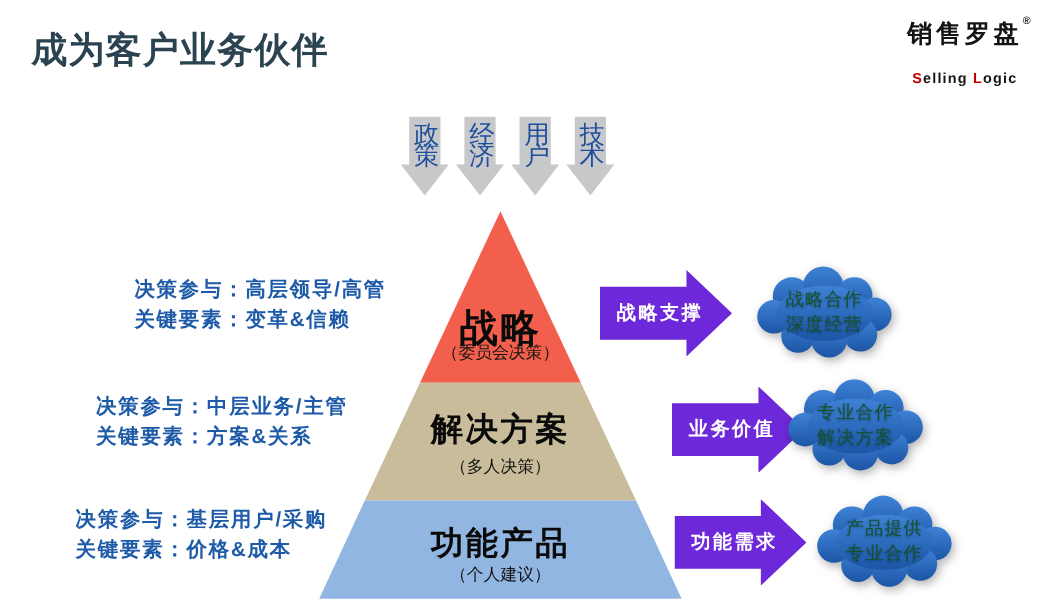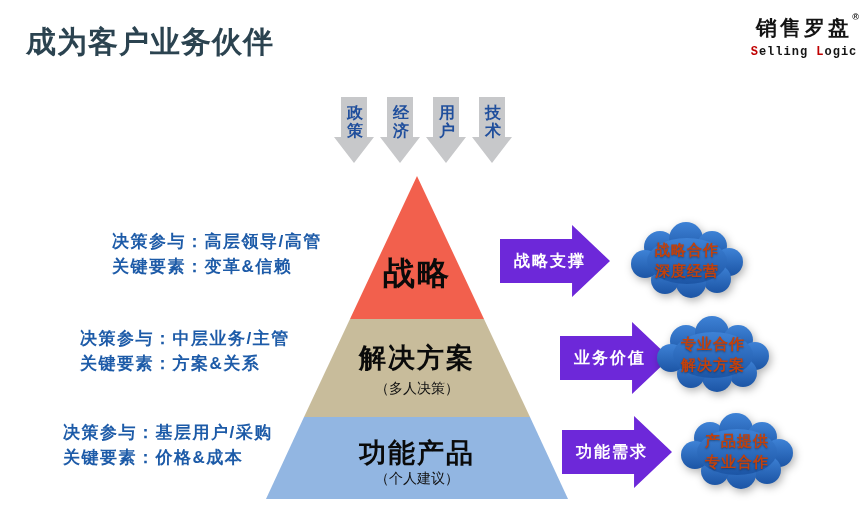--- a/index.html
+++ b/index.html
@@ -19,35 +19,35 @@
   }
 
   
   .logo { left:748px; top:14px; width:112px; text-align:center; }
   .logo-cn {
     font-size:21px; font-weight:bold; color:#141414; letter-spacing:3px;
     white-space:nowrap; position:relative; display:inline-block;
   }
   .logo-reg { font-size:9px; position:absolute; top:-2px; right:-10px; font-weight:bold; color:#141414; }
   .logo-en {
-    margin-top:3px; font-family:Liberation Mono, monospace;
+    margin-top:16px; font-family:Liberation Sans, sans-serif;
     font-size:12px; font-weight:bold; color:#141414; letter-spacing:1px; white-space:nowrap;
   }
   .logo-en .red { color:#C00000; }
 
   
   .down-arrow {
     width:40px; height:66px; background:#C7C8CA;
     clip-path:polygon(17.5% 0, 82.5% 0, 82.5% 60.6%, 100% 60.6%, 50% 100%, 0 60.6%, 17.5% 60.6%);
     filter:drop-shadow(1px 2px 2px rgba(0,0,0,0.18));
   }
   .down-arrow .va-label {
     position:absolute; top:7px; left:50%; transform:translateX(-50%);
     width:18px; text-align:right; word-break:break-all;
-    font-size:16px; line-height:18px; font-weight:bold; color:#1F4E9C;
+    font-size:21px; line-height:18px; font-weight:normal; color:#1F4E9C;
   }
 
   
   .note {
     color:#1D5BA8; font-weight:bold; font-size:17px; line-height:25px;
     letter-spacing:1.5px; white-space:nowrap;
   }
 
   
   .pyr-label {
@@ -70,21 +70,21 @@
     position:absolute; left:10px; width:80px; top:50%; transform:translateY(-50%);
     text-align:center; color:#ffffff; font-weight:bold; font-size:16px; letter-spacing:2px;
     white-space:nowrap;
   }
 
   
   .cloud { width:118px; height:78px; filter:drop-shadow(2px 3px 4px rgba(0,0,0,0.3)); }
   .cloud svg { position:absolute; left:0; top:0; }
   .cloud-text {
     position:absolute; left:0; top:50%; transform:translateY(-50%);
-    width:100%; text-align:center; color:#c2410c; font-weight:bold;
+    width:100%; text-align:center; color:#14532d; font-weight:normal;
     font-size:15px; line-height:21px; letter-spacing:1px;
     text-shadow:0 1px 2px rgba(0,0,0,0.35); white-space:nowrap;
   }
 </style>
 </head>
 <body>
 
 <div class="stage">
 
   <div class="abs title">成为客户业务伙伴</div>
@@ -125,20 +125,21 @@
     <div>关键要素：价格&amp;成本</div>
   </div>
 
   <svg class="abs" style="left:0; top:0;" width="865" height="505" viewBox="0 0 865 505">
     <polygon points="417,176 484,319 350,319" fill="#F2604D"></polygon>
     <polygon points="350,319 484,319 530,417 304,417" fill="#C8BC9B"></polygon>
     <polygon points="304,417 530,417 568,499 266,499" fill="#92B6E2"></polygon>
   </svg>
 
   <div class="abs pyr-label" style="top:252px; font-size:32px;text-align:center;">战略</div>
+  <div class="abs pyr-caption" style="top:285px;">（委员会决策）</div>
   <div class="abs pyr-label" style="top:340px; font-size:27px;">解决方案</div>
   <div class="abs pyr-caption" style="top:380px;">（多人决策）</div>
   <div class="abs pyr-label" style="top:435px; font-size:27px;">功能产品</div>
   <div class="abs pyr-caption" style="top:470px;">（个人建议）</div>
 
   <div class="abs right-arrow" style="left:500px; top:225px;">
     <div class="ra-label">战略支撑</div>
   </div>
   <div class="abs right-arrow" style="left:539px; top:322px;margin-left:21px;">
     <div class="ra-label">业务价值</div>

